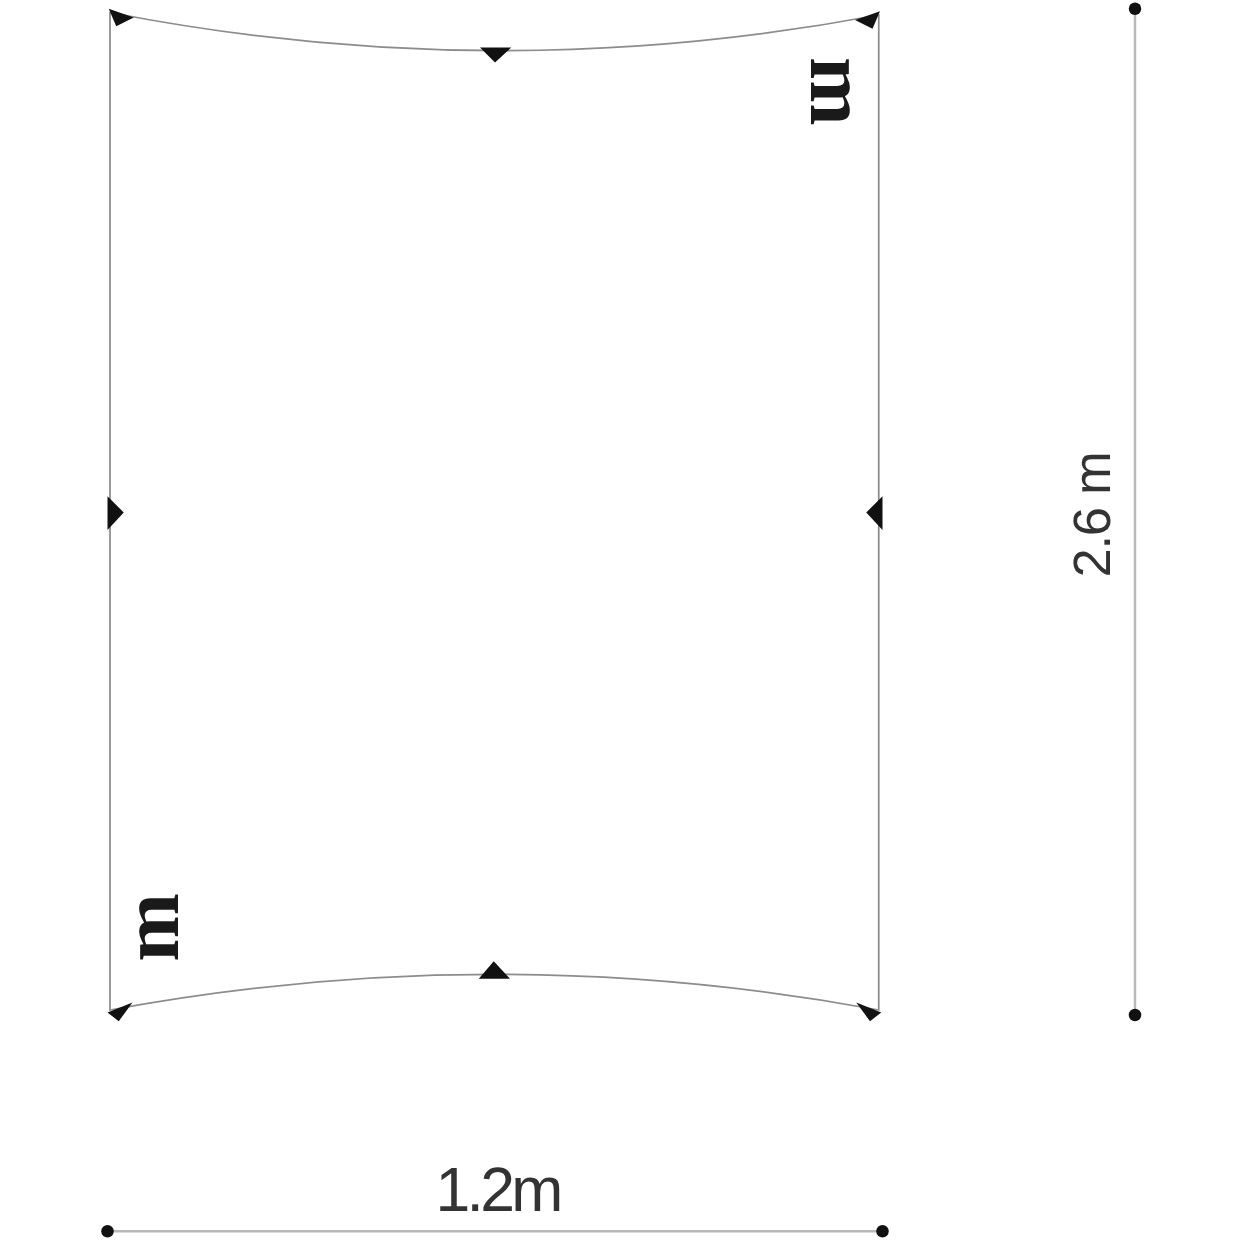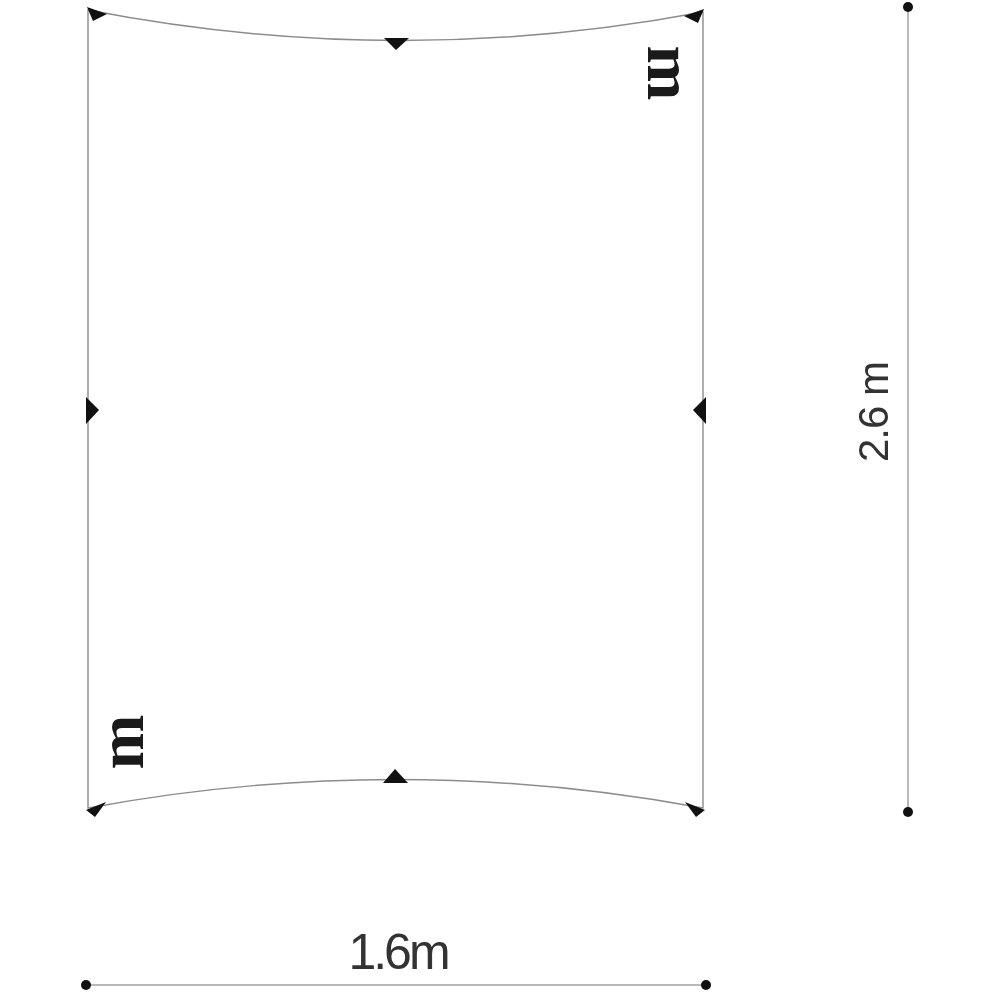--- a/index.html
+++ b/index.html
@@ -84,15 +84,15 @@
 
     <line x1="86" y1="985" x2="706" y2="985" stroke="#b8b8b8" stroke-width="2"></line>
     <circle cx="86" cy="985" r="5" fill="#111111"></circle>
     <circle cx="706" cy="985" r="5" fill="#111111"></circle>
   </svg>
 
   <div class="label fabric-mark fabric-mark-tr">m</div>
   <div class="label fabric-mark fabric-mark-bl">m</div>
 
   <div class="label dim-label-height">2.6 m</div>
-  <div class="label dim-label-width">1.6m</div>
+  <div class="label dim-label-width">1.2m</div>
 
 </div>
 
 </body></html>

